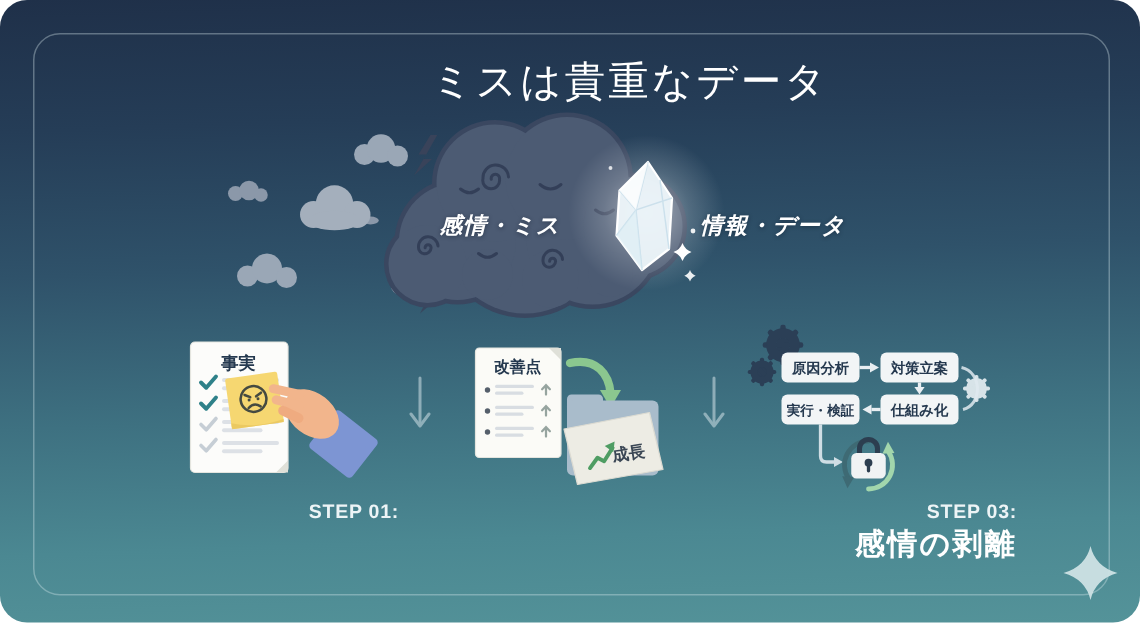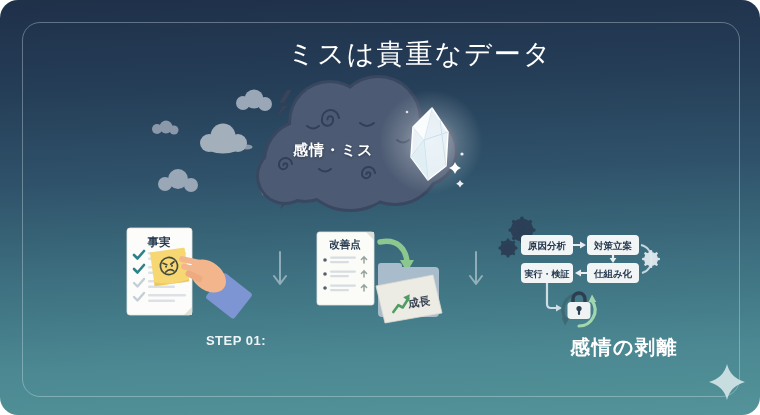--- a/index.html
+++ b/index.html
@@ -4,21 +4,21 @@
 <style>
   html,body{margin:0;padding:0;background:#ffffff;width:760px;height:415px;
     font-family:"Liberation Sans","DejaVu Sans",sans-serif;}
   .card{position:absolute;left:0;top:0;width:760px;height:415px;border-radius:18px;overflow:hidden;
     background:linear-gradient(178deg,#1f3049 0%,#253d57 20%,#2f526a 42%,#3e7181 65%,#4b8892 84%,#549399 100%);}
   .frame{position:absolute;left:22px;top:22px;right:20px;bottom:18px;
     border:1.5px solid rgba(222,238,240,0.35);border-radius:18px;}
   .title{position:absolute;top:36px;left:0;width:100%;text-align:center;color:#ffffff;
     font-size:27px;font-weight:normal;letter-spacing:2px;margin-left:40px;}
   .cloud-label{position:absolute;color:#ffffff;font-weight:bold;font-size:15px;letter-spacing:1px;
-    white-space:nowrap;text-shadow:0 1px 3px rgba(10,20,35,.45);}
+    white-space:nowrap;text-shadow:0 1px 3px rgba(10,20,35,.45);font-style:italic;}
   .abs{position:absolute;}
   .step{position:absolute;top:333px;text-align:right;color:#fff;}
   .step-tag{font-size:13px;font-weight:bold;letter-spacing:.5px;color:#edf4f6;}
   .step-name{font-size:20px;font-weight:bold;margin-top:1px;letter-spacing:1.5px;color:#ffffff;}
   svg{display:block;overflow:visible;}
   text{font-family:"Liberation Sans","DejaVu Sans",sans-serif;}
 </style>
 </head>
 <body>
 
@@ -122,20 +122,21 @@
 
     <g fill="#ffffff">
       <path d="M320,80 q1.6,4.4 6,6 q-4.4,1.6 -6,6 q-1.6,-4.4 -6,-6 q4.4,-1.6 6,-6 z"></path>
       <path d="M325,98 q1,2.8 3.8,3.8 q-2.8,1 -3.8,3.8 q-1,-2.8 -3.8,-3.8 q2.8,-1 3.8,-3.8 z" opacity="0.9"></path>
       <circle cx="327" cy="72" r="1.6" opacity="0.9"></circle>
       <circle cx="272" cy="30" r="1.3" opacity="0.8"></circle>
     </g>
   </svg>
 
   <div class="cloud-label" style="left:293px;top:141px">感情・ミス</div>
+  <div class="cloud-label" style="left:467px;top:141px">情報・データ</div>
 
   <svg class="abs" style="left:115px;top:220px" width="150" height="112" viewBox="0 0 150 112">
     <g>
       <rect x="12" y="8" width="65" height="87" rx="3" fill="#fcfcfa" stroke="#e4e5df" stroke-width="0.8"></rect>
       <path d="M69,95 L77,87 L77,95 Z" fill="#dfe0d8"></path>
       <text x="44" y="26" text-anchor="middle" font-size="11.5" font-weight="bold" fill="#25394f">事実</text>
       <g stroke-linecap="round" stroke-linejoin="round" fill="none">
         <path d="M19,35 l3.5,3.5 l6.5,-7.5" stroke="#2e8189" stroke-width="2.6"></path>
         <path d="M19,49 l3.5,3.5 l6.5,-7.5" stroke="#2e8189" stroke-width="2.6"></path>
         <path d="M19,63 l3.5,3.5 l6.5,-7.5" stroke="#c6ced5" stroke-width="2.4"></path>
@@ -291,20 +292,21 @@
         <path d="M2,24 L8,32 L14,24"></path>
     </g>
   </svg>
 
   <div class="step" style="left:86px;width:180px">
     <div class="step-tag">STEP 01:</div>
   </div>
   <div class="step" style="left:272px;width:208px">
   </div>
   <div class="step" style="left:478px;width:200px">
+    <div class="step-tag">STEP 03:</div>
     <div class="step-name">感情の剥離</div>
   </div>
 
   <svg class="abs" style="left:705px;top:360px" width="44" height="44" viewBox="0 0 44 44">
     <path d="M22,4 q3.2,13.8 18,18 q-14.8,4.2 -18,18 q-3.2,-13.8 -18,-18 q14.8,-4.2 18,-18 z" fill="#cde2e4" opacity="0.95"></path>
   </svg>
 
 </div>
 
 </body></html>

